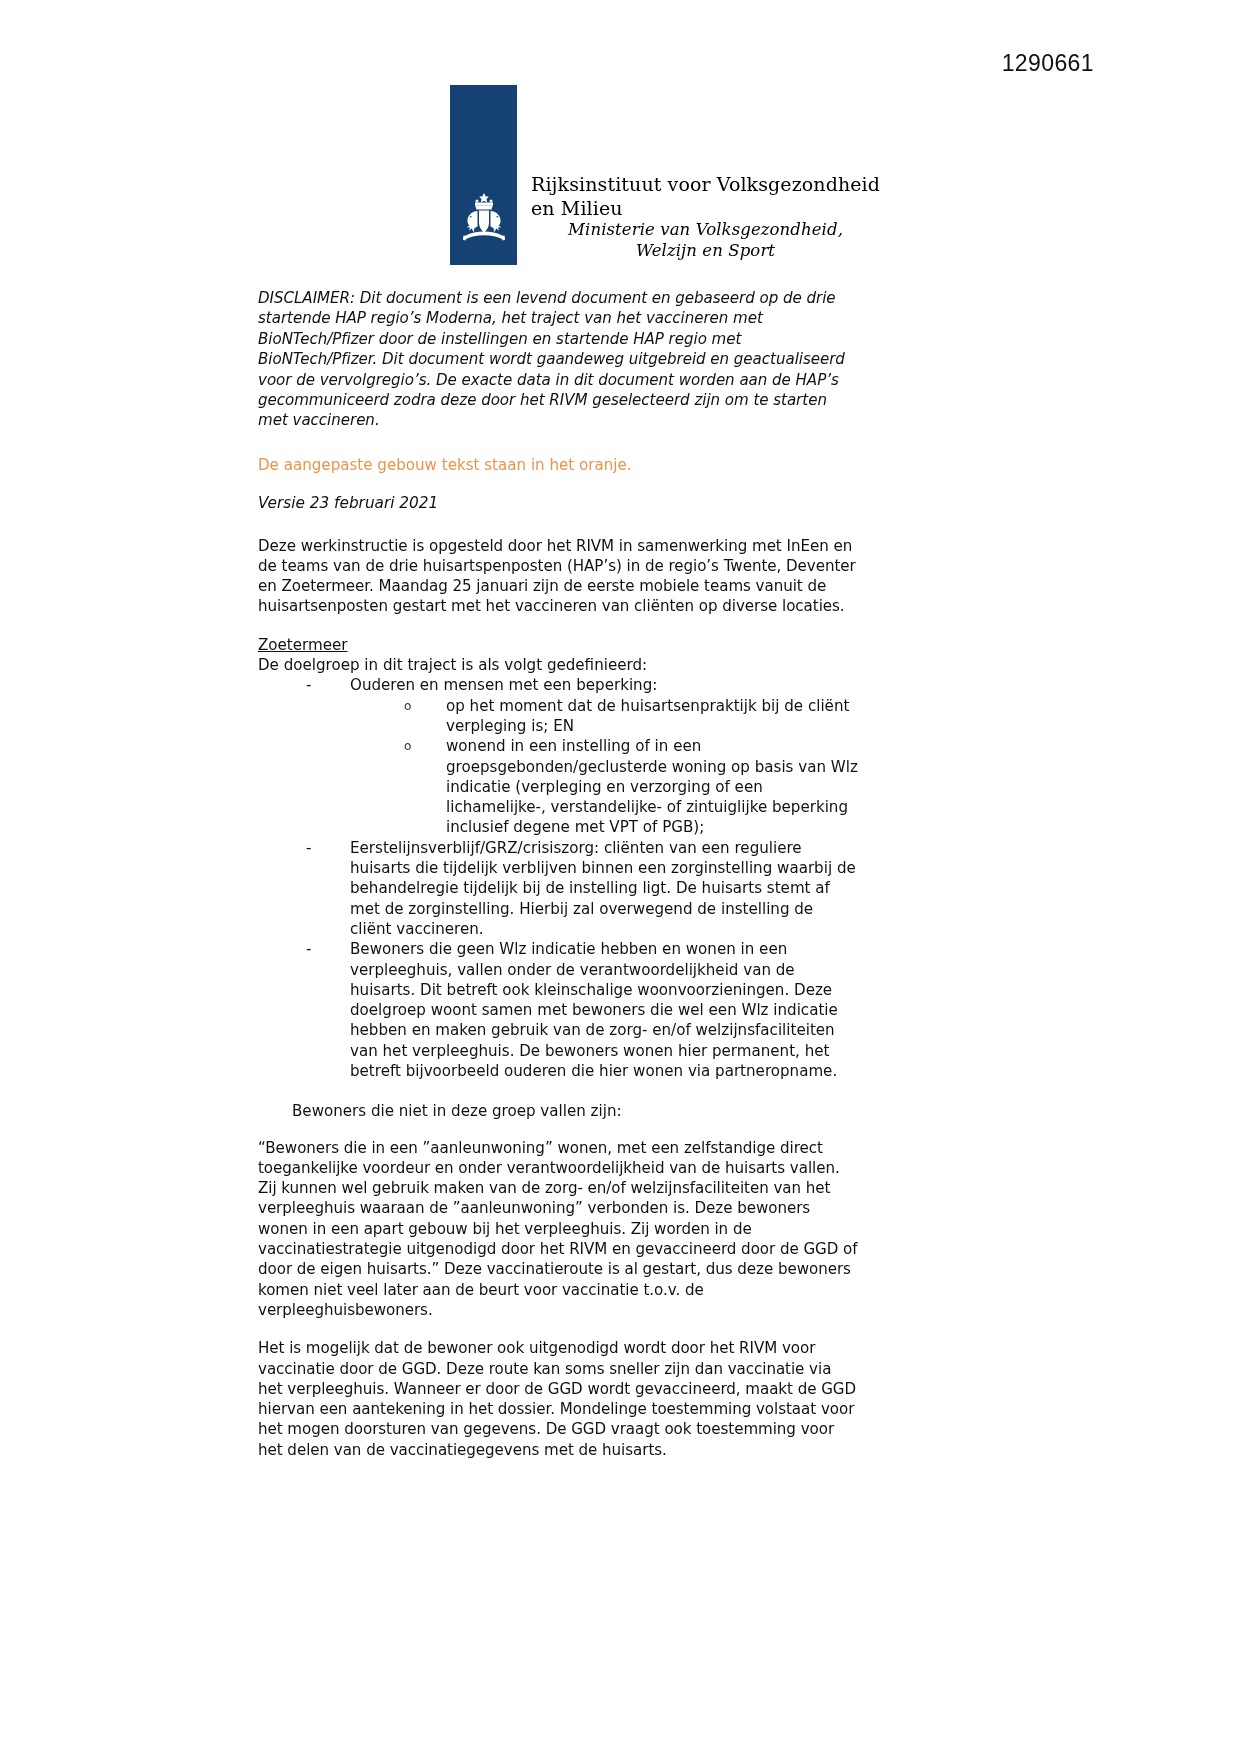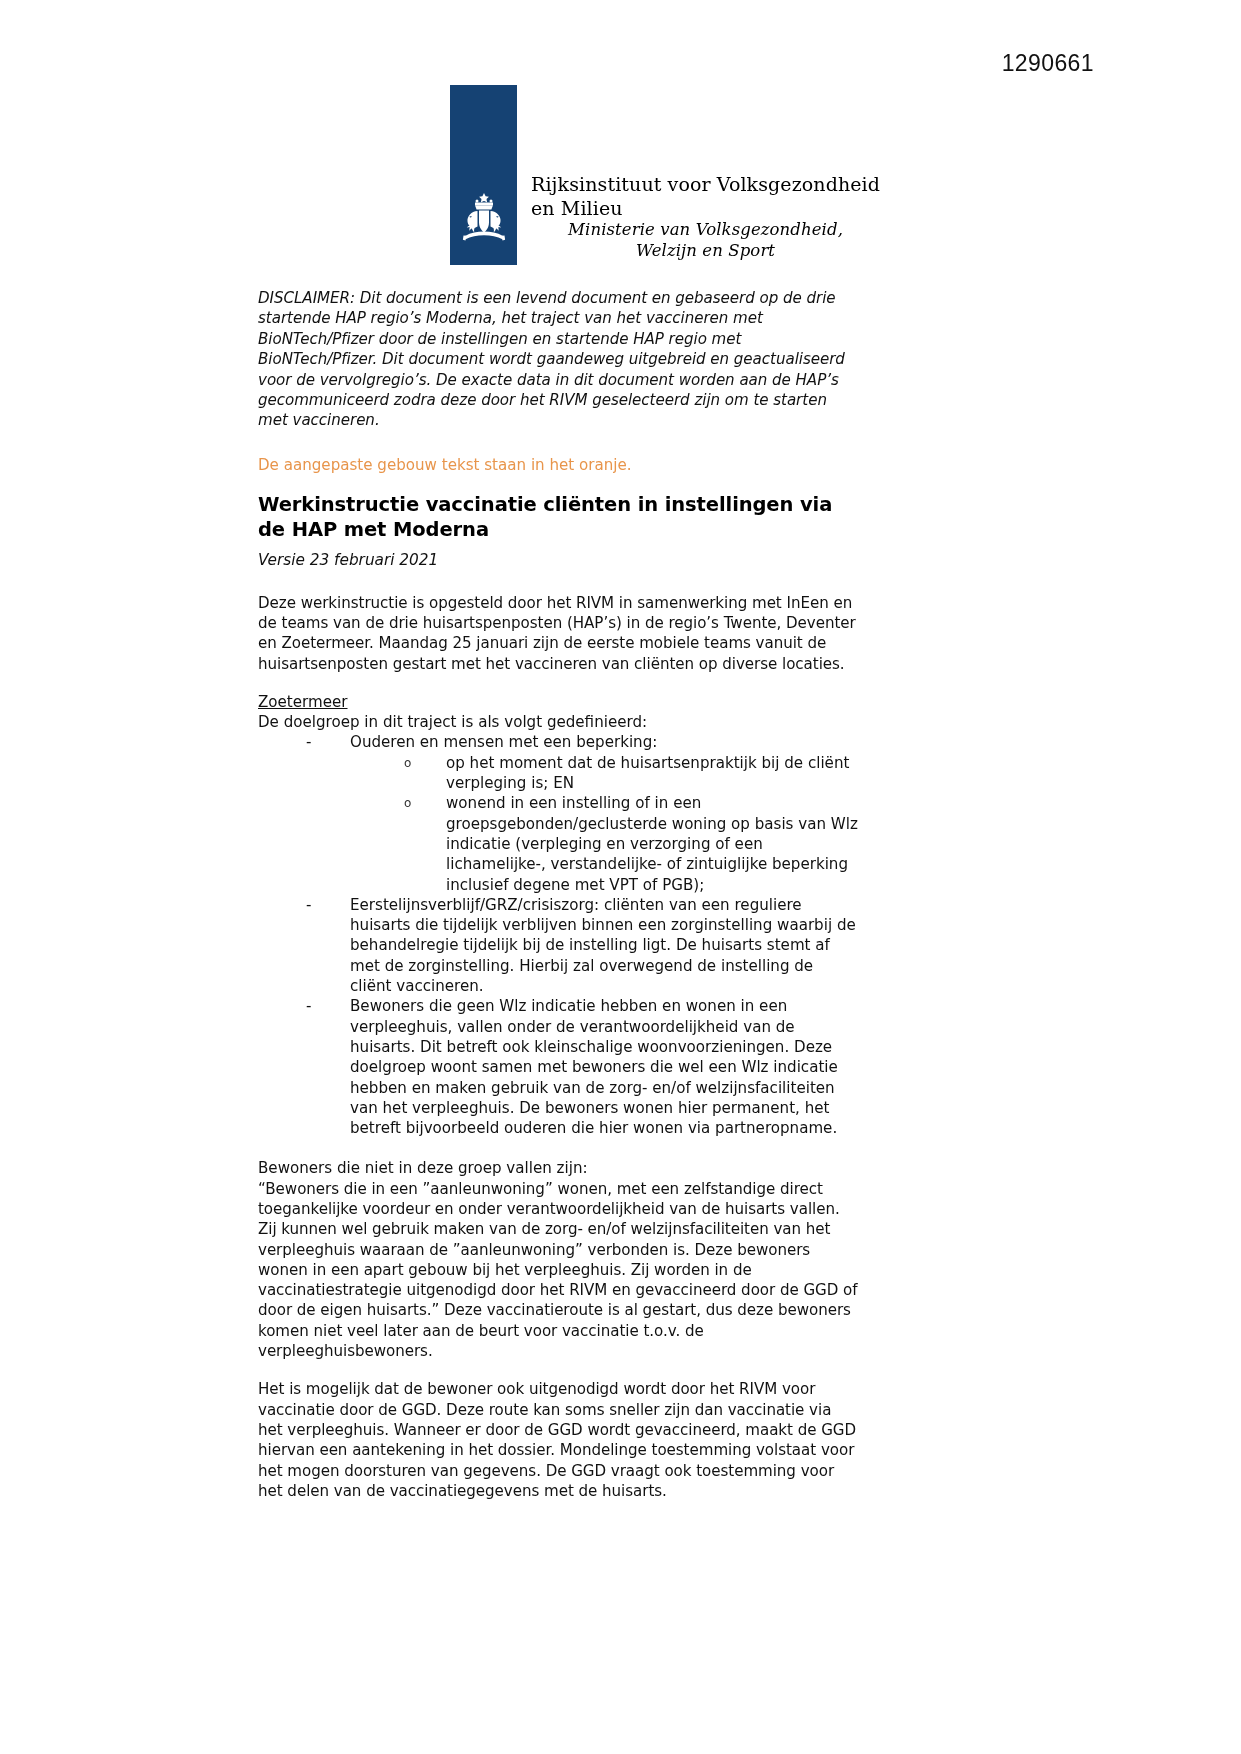--- a/index.html
+++ b/index.html
@@ -113,21 +113,21 @@
     color: #000000;
   }
 
   .version {
     font-style: italic;
     font-size: 15.3px;
     margin: 8px 0 22px 0;
   }
 
   p.para {
-    margin: 0 0 18px 0;
+    margin: 16px 0 18px 0;
     line-height: 1.345;
     letter-spacing: -0.05px;
   }
 
   .section-head {
     text-decoration: underline;
     margin: 0;
     line-height: 1.345;
   }
 
@@ -207,21 +207,20 @@
       <div class="l4">Welzijn en Sport</div>
     </div>
   </div>
 
   <div class="content">
 
     <p class="disclaimer">DISCLAIMER: Dit document is een levend document en gebaseerd op de drie startende HAP regio’s Moderna, het traject van het vaccineren met BioNTech/Pfizer door de instellingen en startende HAP regio met BioNTech/Pfizer. Dit document wordt gaandeweg uitgebreid en geactualiseerd voor de vervolgregio’s. De exacte data in dit document worden aan de HAP’s gecommuniceerd zodra deze door het RIVM geselecteerd zijn om te starten met vaccineren.</p>
 
     <p class="orange-note">De aangepaste gebouw tekst staan in het oranje.</p>
 
-    <h1 class="doc-title">Werkinstructie vaccinatie cliënten in instellingen via de HAP met Moderna</h1>
 
     <div class="version">Versie 23 februari 2021</div>
 
     <p class="para">Deze werkinstructie is opgesteld door het RIVM in samenwerking met InEen en de teams van de drie huisartspenposten (HAP’s) in de regio’s Twente, Deventer en Zoetermeer. Maandag 25 januari zijn de eerste mobiele teams vanuit de huisartsenposten gestart met het vaccineren van cliënten op diverse locaties.</p>
 
     <div class="section-head">Zoetermeer</div>
 
     <div class="section-head" style="text-decoration:none;">De doelgroep in dit traject is als volgt gedefinieerd:</div>
 
     <ul class="lvl1">
@@ -231,20 +230,20 @@
           <li>op het moment dat de huisartsenpraktijk bij de cliënt verpleging is; EN</li>
           <li>wonend in een instelling of in een groepsgebonden/geclusterde woning op basis van Wlz indicatie (verpleging en verzorging of een lichamelijke-, verstandelijke- of zintuiglijke beperking inclusief degene met VPT of PGB);</li>
         </ul>
       </li>
       <li>Eerstelijnsverblijf/GRZ/crisiszorg: cliënten van een reguliere huisarts die tijdelijk verblijven binnen een zorginstelling waarbij de behandelregie tijdelijk bij de instelling ligt. De huisarts stemt af met de zorginstelling. Hierbij zal overwegend de instelling de cliënt vaccineren.</li>
       <li>Bewoners die geen Wlz indicatie hebben en wonen in een verpleeghuis, vallen onder de verantwoordelijkheid van de huisarts. Dit betreft ook kleinschalige woonvoorzieningen. Deze doelgroep woont samen met bewoners die wel een Wlz indicatie hebben en maken gebruik van de zorg- en/of welzijnsfaciliteiten van het verpleeghuis. De bewoners wonen hier permanent, het betreft bijvoorbeeld ouderen die hier wonen via partneropname.</li>
     </ul>
 
     <div class="gap-md"></div>
 
-    <div class="section-head" style="text-decoration:none;">Bewoners die niet in deze groep vallen zijn:</div>
+    <div class="section-head" style="text-decoration:none;margin-left:34px;">Bewoners die niet in deze groep vallen zijn:</div>
 
     <p class="para">“Bewoners die in een ”aanleunwoning” wonen, met een zelfstandige direct toegankelijke voordeur en onder verantwoordelijkheid van de huisarts vallen. Zij kunnen wel gebruik maken van de zorg- en/of welzijnsfaciliteiten van het verpleeghuis waaraan de ”aanleunwoning” verbonden is. Deze bewoners wonen in een apart gebouw bij het verpleeghuis. Zij worden in de vaccinatiestrategie uitgenodigd door het RIVM en gevaccineerd door de GGD of  door de eigen huisarts.” Deze vaccinatieroute is al gestart, dus deze bewoners komen niet veel later aan de beurt voor vaccinatie t.o.v. de verpleeghuisbewoners.</p>
 
     <p class="para">Het is mogelijk dat de bewoner ook uitgenodigd wordt door het RIVM voor vaccinatie door de GGD. Deze route kan soms sneller zijn dan vaccinatie via het verpleeghuis. Wanneer er door de GGD wordt gevaccineerd, maakt de GGD hiervan een aantekening in het dossier. Mondelinge toestemming volstaat voor het mogen doorsturen van gegevens. De GGD vraagt ook toestemming voor het delen van de vaccinatiegegevens met de huisarts.</p>
 
   </div>
 </div>
 
 </body></html>

